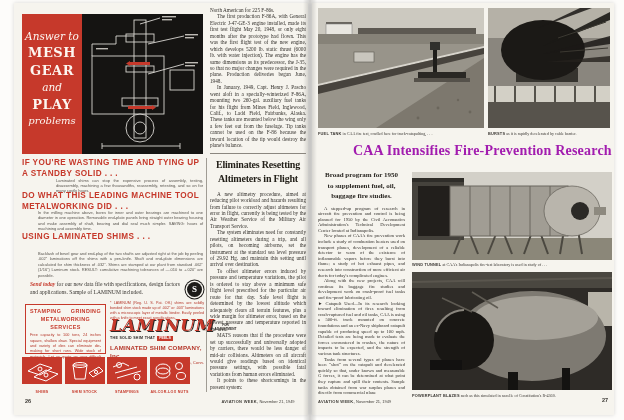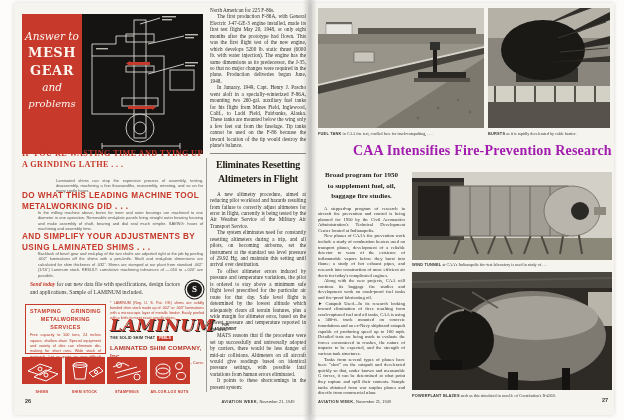--- a/index.html
+++ b/index.html
@@ -69,20 +69,21 @@
 
   <div class="abs page" style="left:14px;top:3px;width:294px;height:412px;"></div>
   <div class="abs page" style="left:312px;top:3px;width:302px;height:412px;"></div>
   <div class="abs gutter" style="left:303px;top:0;width:14px;height:420px;"></div>
 
   <div class="abs red-panel" style="left:22px;top:14px;width:60px;height:140px;padding-top:14px;box-sizing:border-box;">
     <div class="rp-it">Answer to</div>
     <div class="rp-b">MESH</div>
     <div class="rp-b">GEAR</div>
     <div class="rp-it">and</div>
+    <div class="rp-b">PLAY</div>
     <div class="rp-it" style="font-size:10px;">problems</div>
   </div>
 
   <div class="abs black-panel" style="left:82px;top:14px;width:121px;height:140px;">
     <svg width="121" height="140">
       <g stroke="#d9d7d2" stroke-width="0.9" fill="none">
         <rect x="10" y="42" width="72" height="58"></rect>
         <path d="M10,42 L10,30 L34,30 L34,22 L52,22"></path>
         <rect x="52" y="6" width="12" height="118"></rect>
         <rect x="44" y="20" width="28" height="8"></rect>
@@ -109,34 +110,33 @@
       </g>
       <g fill="#c6392b">
         <rect x="48" y="48" width="20" height="3"></rect>
         <rect x="46" y="92" width="24" height="3"></rect>
         <polygon points="44,49.5 48,47 48,52"></polygon>
         <polygon points="74,93.5 70,91 70,96"></polygon>
       </g>
     </svg>
   </div>
 
-  <div class="abs redh" style="left:22px;top:149px;width:182px;font-family:Liberation Serif, serif;">
+  <div class="abs redh" style="left:22px;top:158px;width:182px;">
     <div>IF YOU'RE WASTING TIME AND TYING UP</div>
-    <div>A GRINDING LATHE . . .</div>
+    <div>A STANDBY SOLID . . .</div>
   </div>
   <div class="abs tinybody" style="left:56px;top:177.5px;width:147px;">Laminated shims can stop the expensive process of assembly, testing, disassembly, machining a few thousandths, reassembly, retesting, and so on for many costly hours.</div>
 
   <div class="abs redh" style="left:22px;top:191px;width:182px;">
     <div>DO WHAT THIS LEADING MACHINE TOOL</div>
     <div>METALWORKING DID . . .</div>
   </div>
   <div class="abs tinybody" style="left:38px;top:210px;width:165px;">In the milling machine above, bores for inner and outer bearings are machined to one diameter in one operation. Removable end-plate panels bring straight outer bearing housing and make assembly of shaft, bearing and dial seal much simpler. SAVING: hours of machining and assembly time.</div>
 
   <div class="abs redh" style="left:22px;top:232px;width:182px;">
-    <div>AND SIMPLIFY YOUR ADJUSTMENTS BY</div>
     <div>USING LAMINATED SHIMS . . .</div>
   </div>
   <div class="abs tinybody" style="left:38px;top:251px;width:165px;">Backlash of bevel gear and end-play of the two shafts are adjusted right at the job by peeling .002" laminations off the shims with a pen-knife. Shaft and end-plate dimensions are calculated for shim thickness of .032". Shims are stamped at our plant from standard .062" (1/16") Laminum stock. RESULT: cumulative machining tolerances of —.010 to +.020" are possible.</div>
 
   <div class="abs sendline" style="left:30px;top:281px;width:152px;">
     <span class="sendlead">Send today</span><span> for our new data file with specifications, design factors and applications. Sample of LAMINUM included.</span>
   </div>
   <div class="abs s-badge" style="left:187px;top:282px;">S</div>
 
   <div class="abs svc-box" style="left:25px;top:304px;width:71px;height:42px;">

